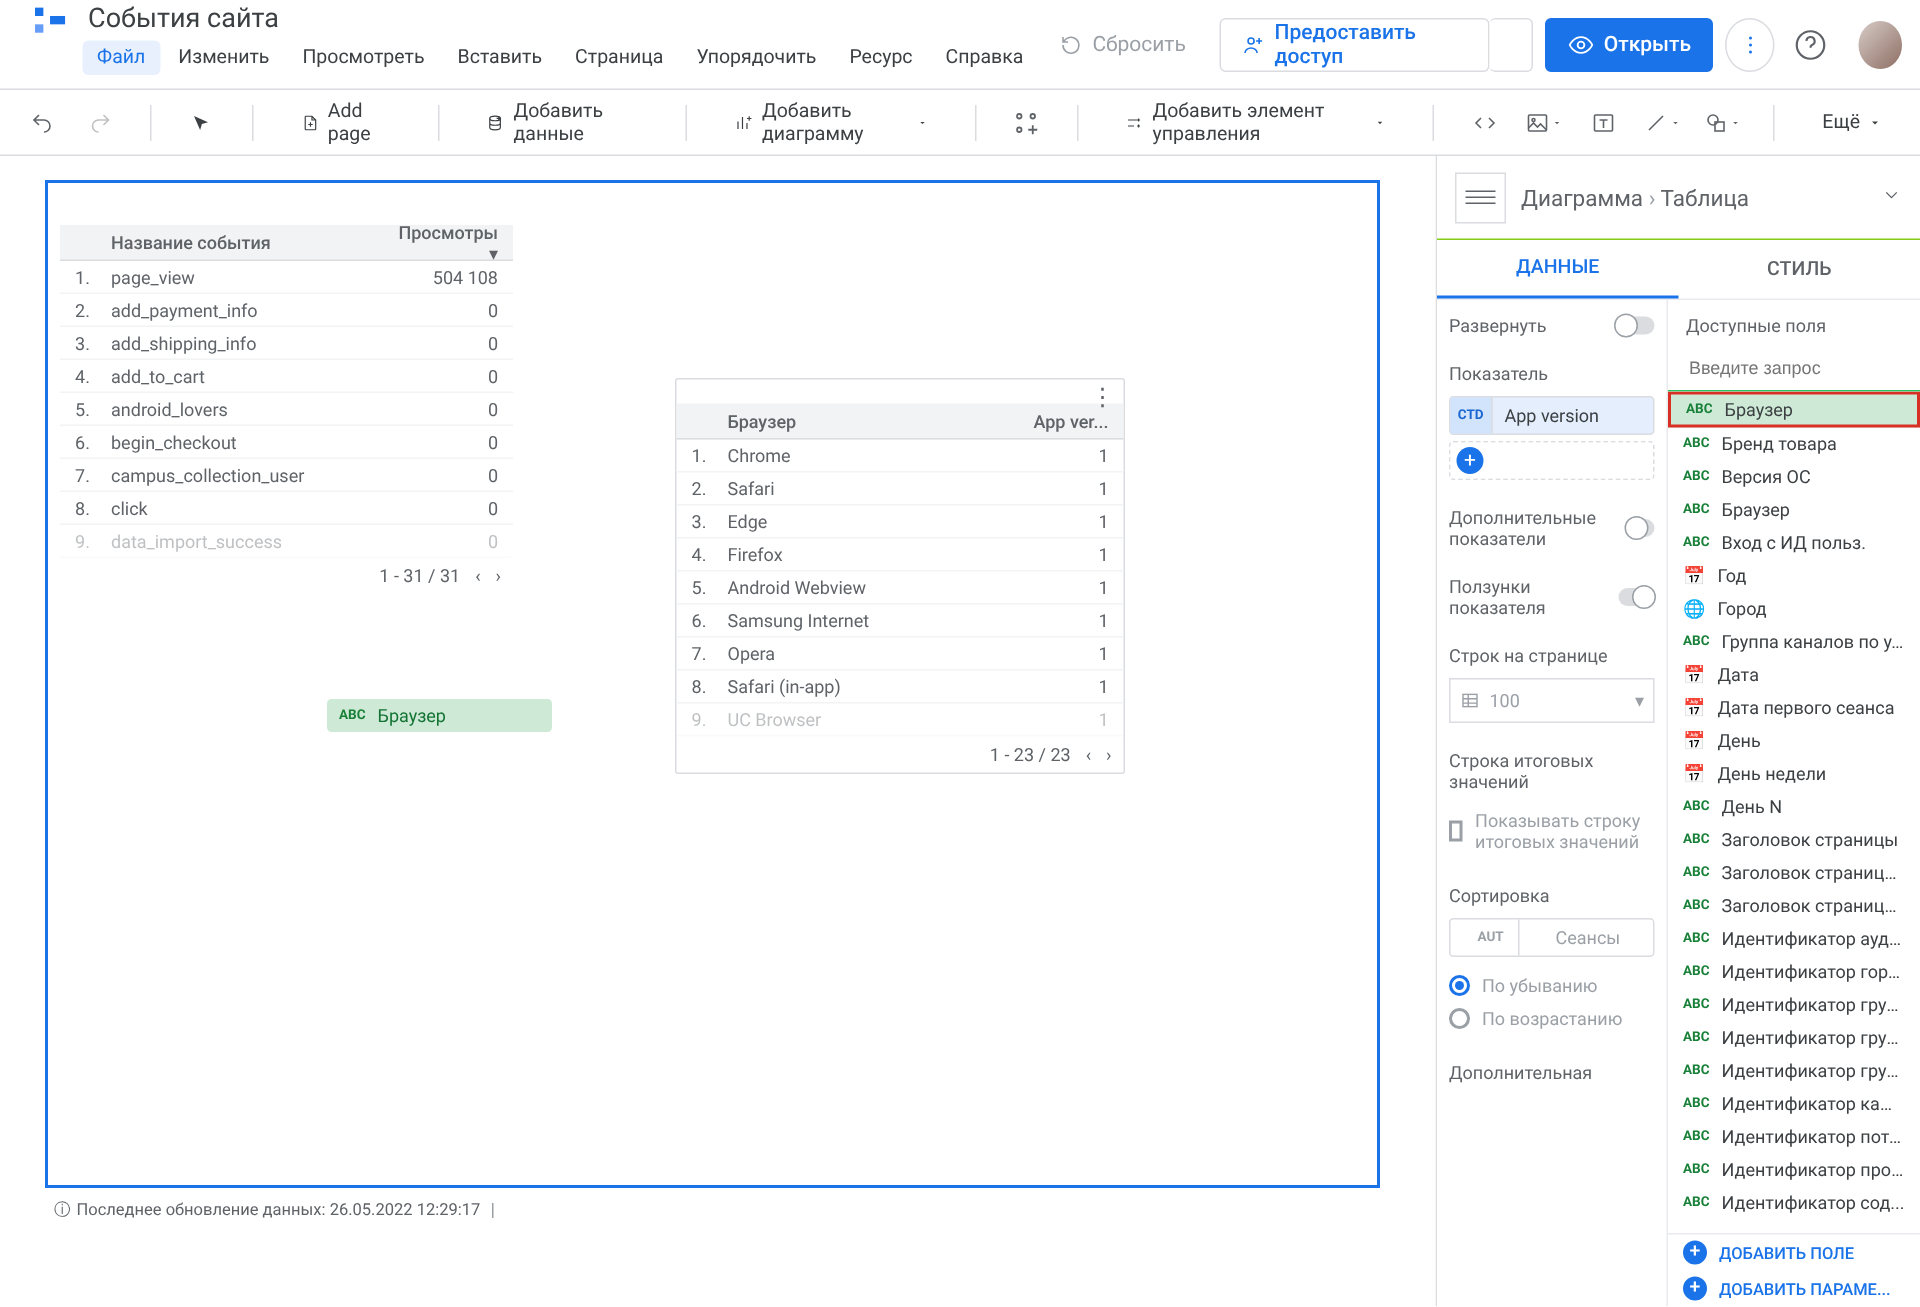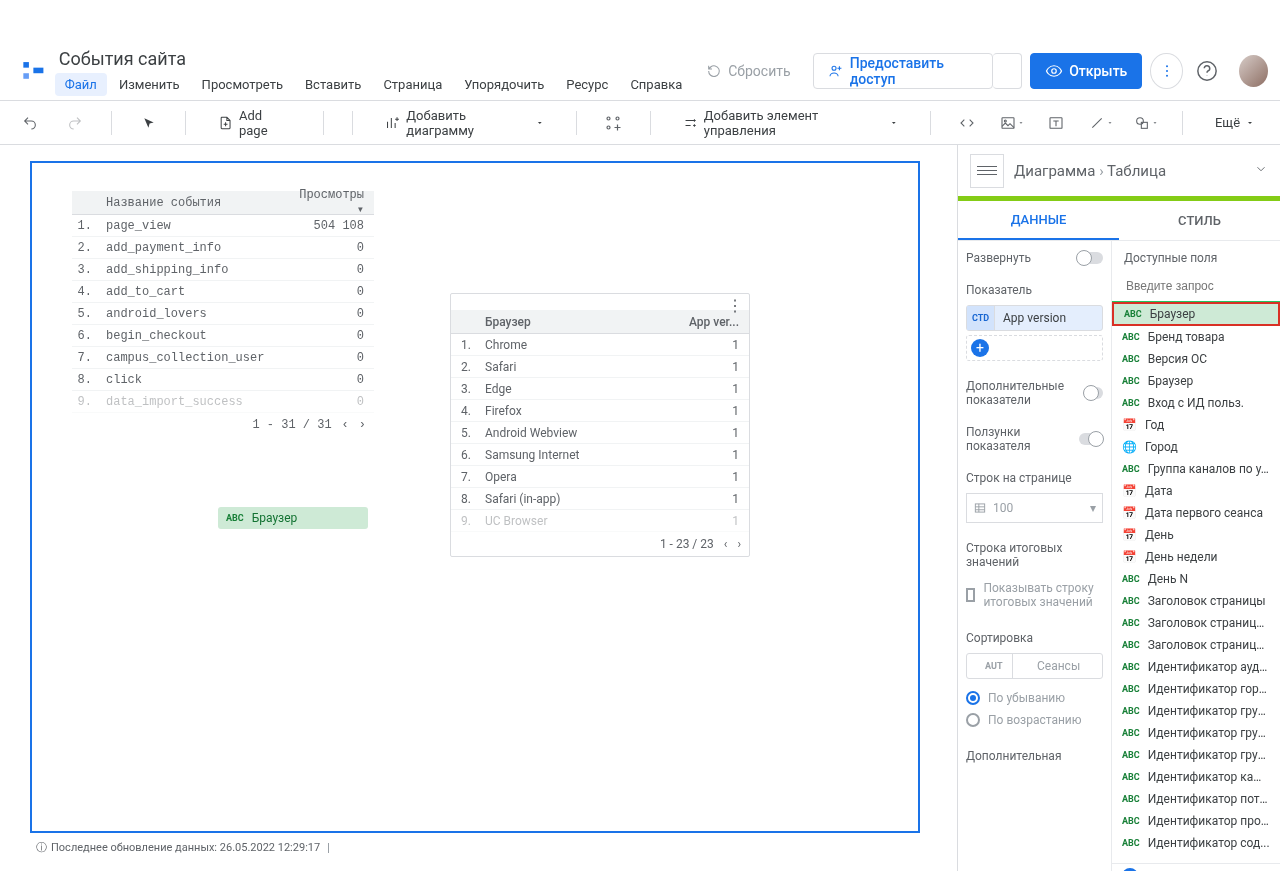--- a/index.html
+++ b/index.html
@@ -1,17 +1,17 @@
 <!DOCTYPE html>
 <html><head>
 <meta charset="utf-8">
 <style>
 * { box-sizing: border-box; margin: 0; padding: 0; }
 body { font-family: Roboto, Arial, sans-serif; font-size: 13px; color: #3c4043; background: #fff; width: 1280px; height: 871px; overflow: hidden; }
-.header { display: flex; align-items: center; height: 60px; border-bottom: 1px solid #dadce0; padding: 0 12px; margin-top: 41px; }
+.header { display: flex; height: 60px; border-bottom: 1px solid #dadce0; padding: 0 12px; }
 .logo { width: 28px; height: 28px; margin: 0 8px; position: relative; }
 .logo svg { width: 100%; height: 100%; }
 .title-menu { flex: 1; }
 .doc-title { font-size: 18px; color: #3c4043; padding: 2px 4px; }
 .menus { display: flex; gap: 2px; margin-top: 2px; }
 .menu-item { padding: 4px 10px; font-size: 13px; color: #3c4043; border-radius: 4px; cursor: pointer; }
 .menu-item.active { background: #e8f0fe; color: #1a73e8; }
 .hdr-actions { display: flex; align-items: center; gap: 8px; }
 .btn { display: flex; align-items: center; gap: 6px; padding: 0 14px; height: 36px; border-radius: 4px; border: 1px solid #dadce0; background: #fff; font-size: 14px; cursor: pointer; }
 .btn-reset { color: #9aa0a6; border: none; }
@@ -25,42 +25,42 @@
 .toolbar { display: flex; align-items: center; height: 44px; padding: 0 16px; gap: 16px; border-bottom: 1px solid #dadce0; }
 .tb-btn { display: flex; align-items: center; gap: 6px; padding: 0 10px; height: 30px; font-size: 13px; color: #3c4043; cursor: pointer; border-radius: 4px; }
 .tb-ico { width: 30px; height: 30px; display: flex; align-items: center; justify-content: center; cursor: pointer; color: #5f6368; }
 .tb-sep { width: 1px; height: 24px; background: #dadce0; margin: 0 6px; }
 
 .workspace { display: flex; height: calc(100% - 104px); }
 .canvas-wrap { flex: 1; background: #fff; overflow: auto; position: relative; padding: 16px 0 0 30px; }
 .canvas { width: 890px; height: 672px; border: 2px solid #1a73e8; background: #fff; position: relative; }
 
 .tbl { position: absolute; background: #fff; font-size: 12px; }
-.tbl.events { left: 40px; top: 28px; width: 302px; font-family: Liberation Mono, monospace; }
+.tbl.events { left: 8px; top: 28px; width: 302px; }
 .tbl.browsers { left: 418px; top: 130px; width: 300px; border: 1px solid #dadce0; border-radius: 2px; padding-top: 16px; }
 .tbl-head { display: flex; background: #f1f3f4; height: 24px; align-items: center; font-weight: 500; color: #5f6368; }
 .events .tbl-head { border-bottom: 1px solid #dadce0; }
 .browsers .tbl-head { border-bottom: 1px solid #dadce0; }
 .tbl-row { display: flex; height: 22px; align-items: center; border-bottom: 1px solid #f1f3f4; color: #5f6368; }
 .tbl-row.fade { opacity: 0.4; }
 .col-n { width: 28px; text-align: right; padding-right: 8px; }
 .events .col-a { flex: 1; padding-left: 6px; }
 .events .col-b { width: 80px; text-align: right; padding-right: 10px; }
 .browsers .col-a { flex: 1; padding-left: 6px; }
 .browsers .col-b { width: 72px; text-align: right; padding-right: 10px; }
 .tbl-foot { display: flex; justify-content: flex-end; align-items: center; height: 24px; gap: 10px; color: #5f6368; padding-right: 8px; }
 .more-dots { position: absolute; right: 6px; top: 2px; color: #5f6368; font-size: 16px; }
 
 .drag-chip { position: absolute; left: 186px; top: 344px; width: 150px; height: 22px; background: #ceead6; border-radius: 3px; display: flex; align-items: center; gap: 8px; padding: 0 8px; color: #137333; font-size: 12px; }
 .drag-chip .ft { font-size: 9px; font-weight: bold; color: #188038; }
 
 .last-upd { position: absolute; left: 4px; bottom: -24px; font-size: 11px; color: #5f6368; display: flex; align-items: center; gap: 4px; }
 
 .right-panel { width: 323px; border-left: 1px solid #dadce0; display: flex; flex-direction: column; }
-.bc { display: flex; align-items: center; height: 56px; padding: 0 12px; gap: 10px; border-bottom: 5px solid #84cc16; }
+.bc { display: flex; align-items: center; height: 56px; padding: 0 12px; gap: 10px; border-bottom: 1px solid #84cc16; }
 .bc-ico { width: 34px; height: 34px; border: 1px solid #dadce0; display: flex; flex-direction: column; justify-content: center; gap: 3px; padding: 6px; }
 .bc-ico span { height: 1px; background: #5f6368; }
 .bc-txt { font-size: 15px; color: #5f6368; }
 .bc-txt .grey { color: #9aa0a6; }
 .bc-exp { margin-left: auto; color: #5f6368; }
 .tabs { display: flex; height: 40px; border-bottom: 1px solid #e8eaed; }
 .tab { flex: 1; display: flex; align-items: center; justify-content: center; font-size: 13px; font-weight: 500; color: #5f6368; cursor: pointer; }
 .tab.active { color: #1a73e8; border-bottom: 2px solid #1a73e8; }
 
 .props-wrap { flex: 1; display: flex; overflow: hidden; }
@@ -187,20 +187,27 @@
       </svg>
     </div>
   <div class="tb-sep"></div>
   <div class="tb-btn">
     <svg width="16" height="16" viewBox="0 0 24 24">
         <path d="M14 3H6a1 1 0 0 0-1 1v16a1 1 0 0 0 1 1h12a1 1 0 0 0 1-1V8zM14 3v5h5M9 14h6m-3-3v6"></path>
       </svg>
     <span>Add page</span>
   </div>
   <div class="tb-sep"></div>
+  <div class="tb-btn">
+    <svg width="16" height="16" viewBox="0 0 24 24">
+        <ellipse cx="12" cy="6" rx="7" ry="3"></ellipse>
+        <path d="M5 6v12c0 1.7 3 3 7 3s7-1.3 7-3V6M5 12c0 1.7 3 3 7 3s7-1.3 7-3M17 3v6m-3-3h6"></path>
+      </svg>
+    <span>Добавить данные</span>
+  </div>
   <div class="tb-sep"></div>
   <div class="tb-btn">
     <svg width="16" height="16" viewBox="0 0 24 24">
         <path d="M4 20V10m6 10V4m6 16v-8M19 3v6m-3-3h6"></path>
       </svg>
     <span>Добавить диаграмму</span>
     <svg width="8" height="8" viewBox="0 0 24 24">
         <path d="M6 9l6 6 6-6" fill="#3c4043" stroke="none"></path>
       </svg>
   </div>

